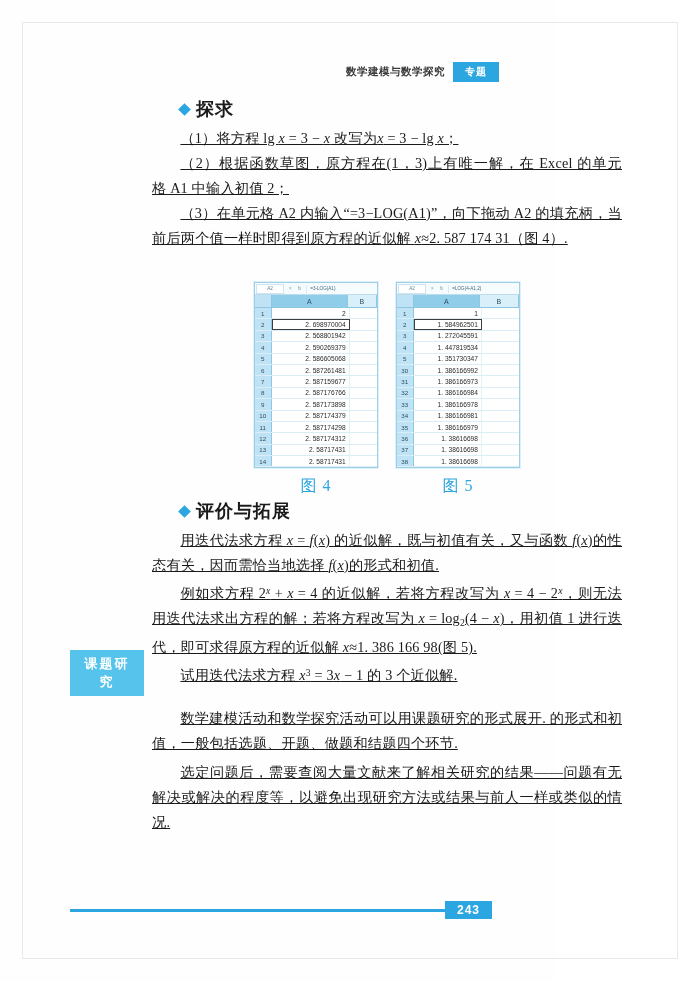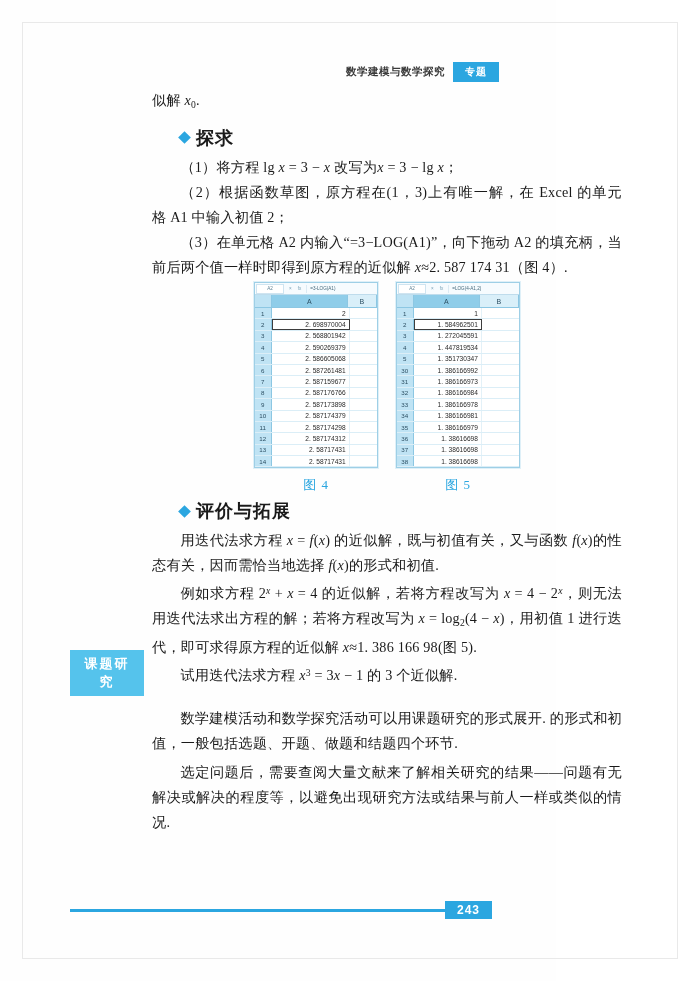--- a/index.html
+++ b/index.html
@@ -64,21 +64,21 @@
     top: 88px;
     width: 470px;
   }
   p.tx {
     margin: 0 0 0 0;
     font-size: 14.2px;
     line-height: 25px;
     text-align: justify;
     letter-spacing: 0.2px;
   }
-  p.indent { text-indent: 2em; }
+  p.indent { text-indent: 2em; text-decoration: underline; }
   .gap-s { height: 4px; }
   .gap-m { height: 9px; }
 
   
   .dheading {
     display: flex;
     align-items: center;
     gap: 7px;
     margin: 9px 0 5px 28px;
     font-size: 18px;
@@ -203,21 +203,21 @@
     overflow: hidden;
     white-space: nowrap;
   }
   .cell-b { background: #ffffff; }
   .row.selected .cell-a {
     outline: 1px solid #3d3d3d;
     outline-offset: -1px;
   }
   .fig-caption {
     margin-top: 7px;
-    font-size: 13px;
+    font-size: 16px;
     color: #2ba6e0;
     font-family: "Liberation Serif","DejaVu Serif",serif;
     letter-spacing: 1px;
     text-align: center;
   }
 
   
   .side-label {
     position: absolute;
     left: 70px;
@@ -264,21 +264,20 @@
 <div class="page">
   <div class="page-frame"></div>
 
   <div class="header">
     <span class="header-title">数学建模与数学探究</span>
     <span class="header-badge">专题</span>
   </div>
 
   <div class="body-col">
 
-    <p class="tx">似解&nbsp;<i class="m">x</i><span class="sub">0</span>.</p>
 
     <div class="dheading">
       <span class="diamond"></span>
       <span class="dheading-label">探求</span>
     </div>
 
     <p class="tx indent">
       （1）将方程&nbsp;lg&nbsp;<i class="m">x</i>&nbsp;=&nbsp;3&nbsp;−&nbsp;<i class="m">x</i>&nbsp;改写为<i class="m">x</i>&nbsp;=&nbsp;3&nbsp;−&nbsp;lg&nbsp;<i class="m">x</i>；
     </p>
 

